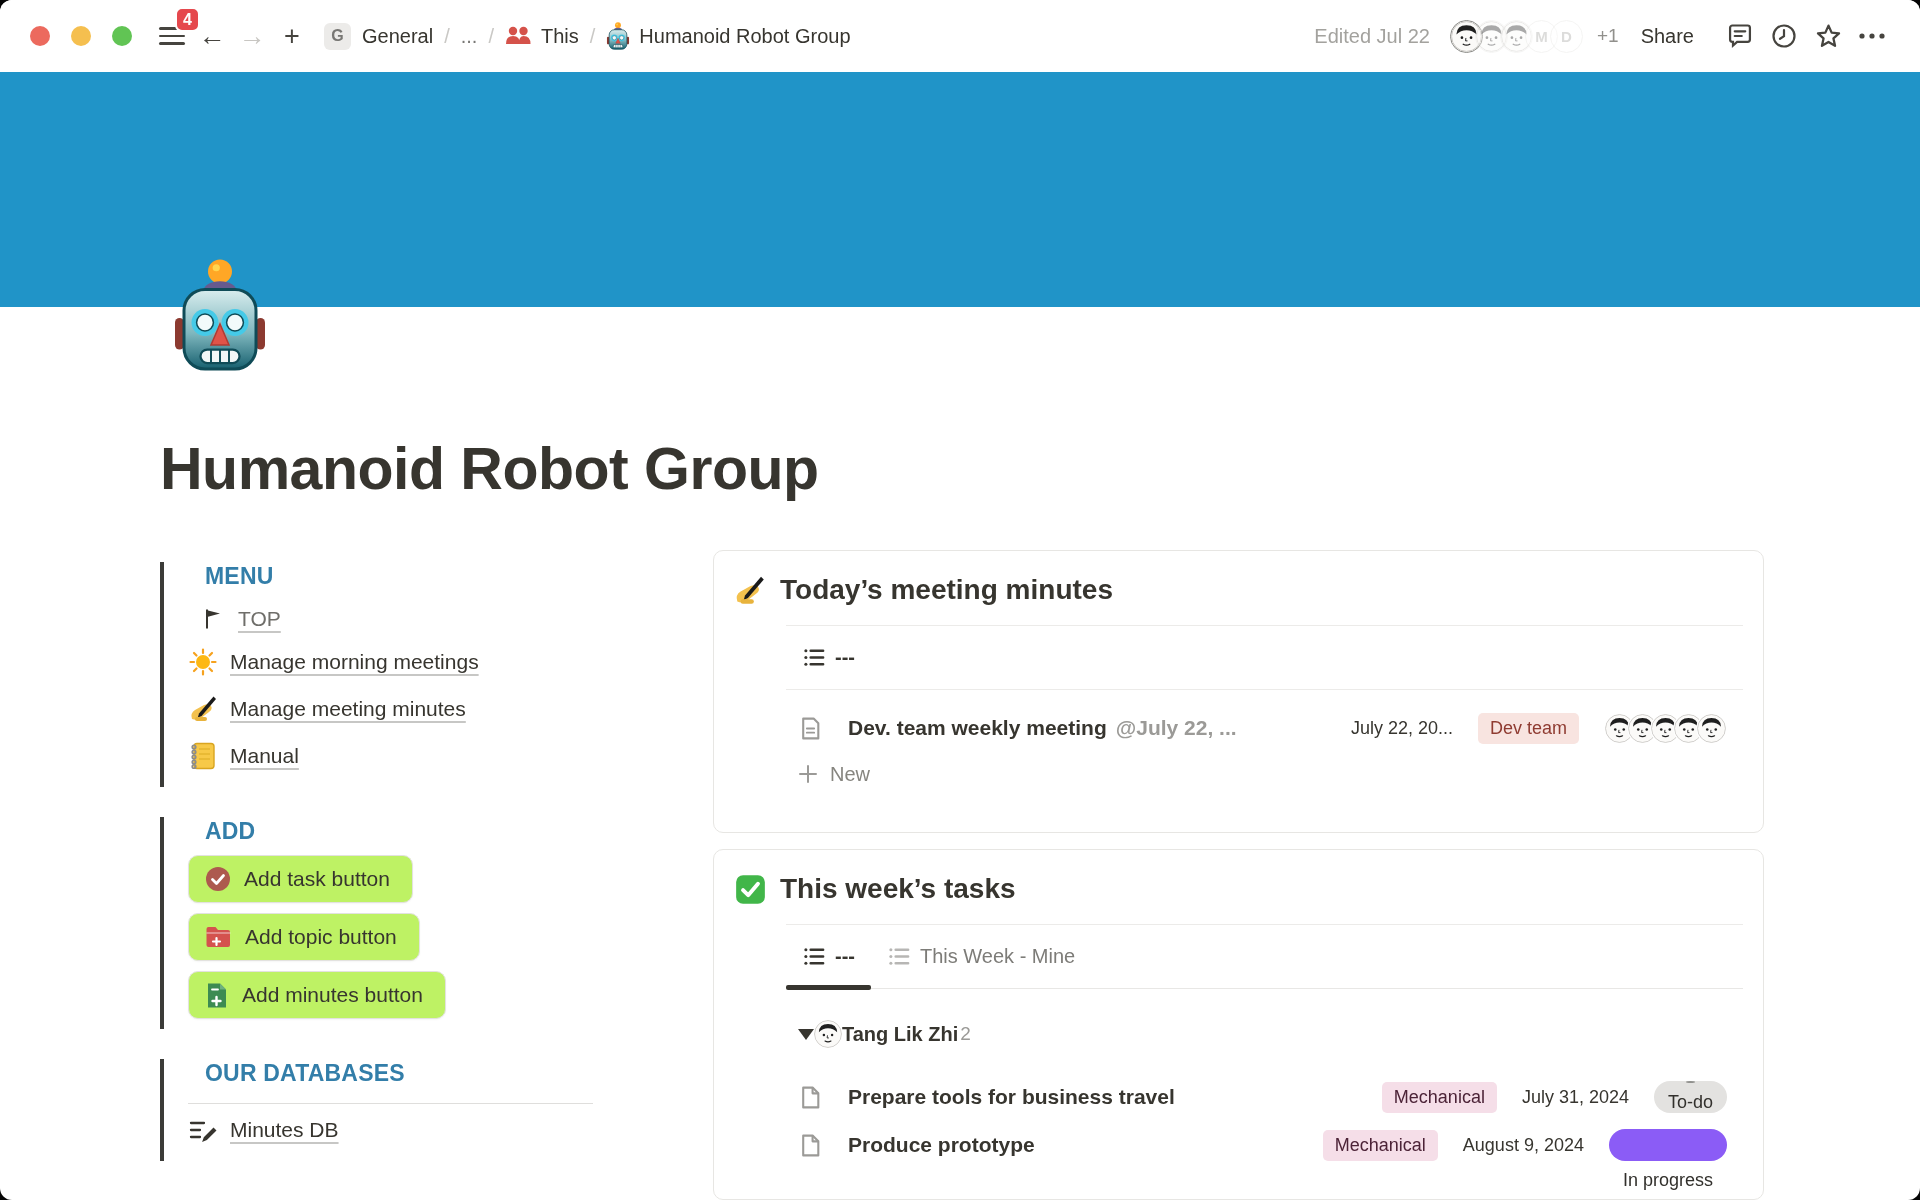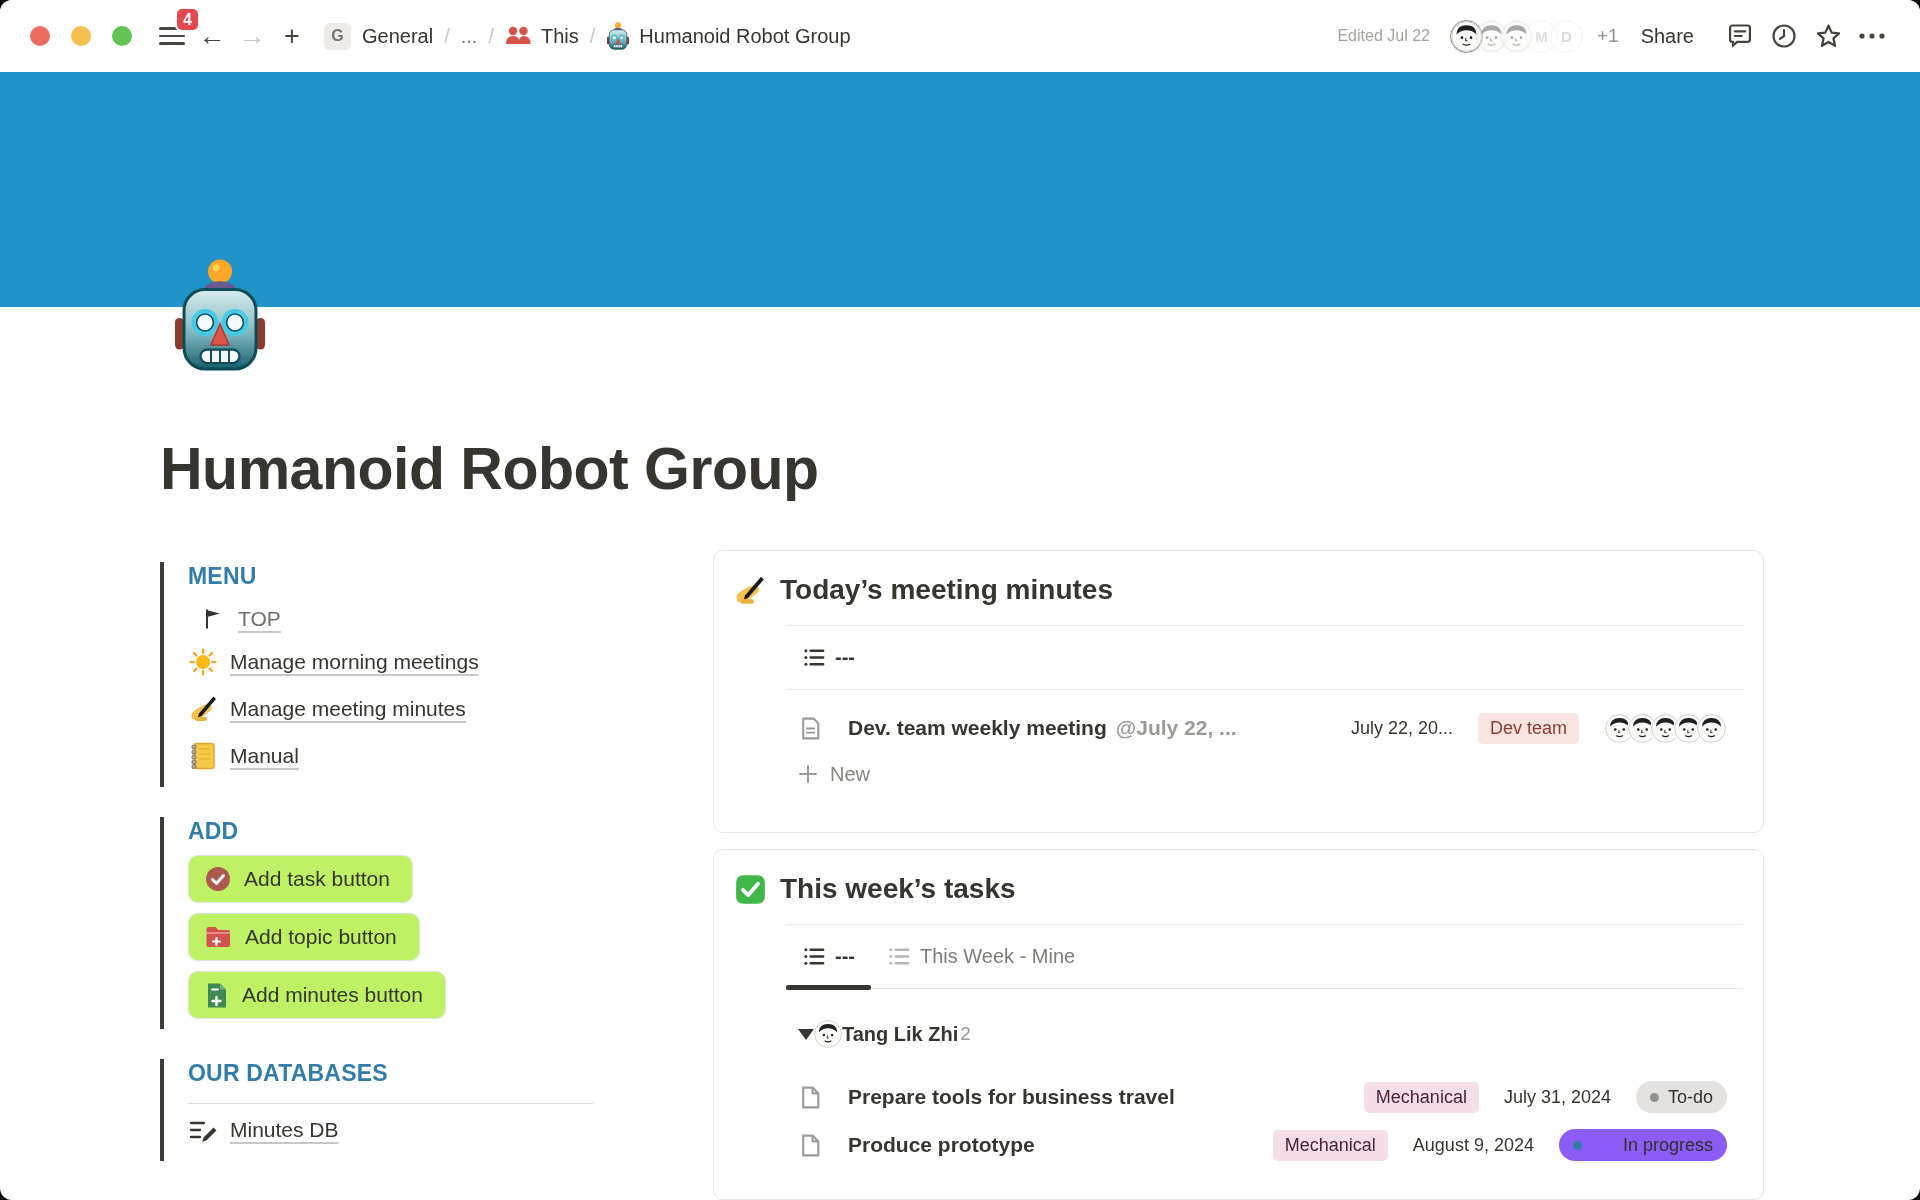--- a/index.html
+++ b/index.html
@@ -16,21 +16,21 @@
   .tb-ico.dim { color:#C8C6C2; }
   .badge { position:absolute; top:-9px; right:-8px; min-width:25px; height:25px; background:#E5484D; color:#fff; font-size:16px; font-weight:700; border-radius:7px; display:flex; align-items:center; justify-content:center; border:2px solid #fff; }
   .hamb { width:26px; display:flex; flex-direction:column; gap:5px; }
   .hamb span { height:2.6px; background:#46443F; border-radius:2px; }
   .crumbs { display:flex; align-items:center; gap:11px; margin-left:12px; font-size:20px; white-space:nowrap; }
   .chip { width:27px; height:27px; border-radius:6px; background:#ECEBE9; color:#787774; font-size:16px; font-weight:700; display:flex; align-items:center; justify-content:center; }
   .crumb { color:#37352F; font-weight:500; display:flex; align-items:center; gap:9px; }
   .crumb.muted { color:#787774; }
   .sep { color:#C9C8C5; font-weight:400; }
   .spacer { flex:1; }
-  .edited { color:#A3A29E; font-size:16px; margin-right:20px; }
+  .edited { color:#A3A29E; font-size:20px; margin-right:20px; }
   .avstack { display:flex; align-items:center; margin-right:14px; }
   .av { width:33px; height:33px; border-radius:50%; background:#fff; border:1px solid #E3E2DF; display:flex; align-items:center; justify-content:center; margin-left:-8px; overflow:hidden; }
   .av:first-child{ margin-left:0; border-color:#8a8a86; }
   .av.fade { opacity:.38; }
   .av .letter { font-size:15px; color:#A6A5A1; font-weight:600; }
   .morecount { color:#91908C; font-size:19px; margin-right:22px; }
   .share { font-size:20px; font-weight:500; color:#37352F; margin-right:24px; }
   .tb-right-ico { width:44px; display:flex; justify-content:center; }
 
   
@@ -39,21 +39,21 @@
   .page-icon { position:absolute; top:-49px; left:172px; width:96px; height:114px; }
   .page-title { padding-top:131px; margin-left:160px; font-size:59px; line-height:62px; font-weight:700; color:#37352F; letter-spacing:-0.5px; }
 
   
   .cols { display:flex; gap:48px; margin:50px 156px 0 160px; align-items:flex-start; }
   .col1 { width:505px; padding-top:12px; flex:0 0 auto; }
   .col2 { flex:1; min-width:0; }
 
   .sec { border-left:4.5px solid #3B3B38; padding:0 0 8px 24px; }
   .sec + .sec { margin-top:30px; }
-  .sec-h { color:#337EA9; font-size:23px; font-weight:700; line-height:28px; margin-bottom:10px; letter-spacing:.2px; }
+  .sec-h { color:#337EA9; font-size:23px; font-weight:700; line-height:28px; margin-bottom:10px; letter-spacing:.2px;margin-left:17px; }
   .mi { display:flex; align-items:center; height:47px; font-size:21px; font-weight:500; }
   .mi .ic { width:30px; margin-right:12px; display:flex; justify-content:center; flex:0 0 auto; }
   .mi .lbl { text-decoration:underline; text-decoration-color:rgba(55,53,47,.28); text-underline-offset:5px; text-decoration-thickness:1.5px; color:#37352F; }
   .mi.top { height:38px; padding-left:14px; }
   .mi.top .ic{ width:22px; margin-right:14px; }
   .mi.top .lbl { color:#6F6E6A; }
   .btnstack { margin-top:4px; display:flex; flex-direction:column; gap:10px; padding-bottom:2px; }
   .nbtn { display:inline-flex; align-items:center; gap:13px; height:48px; padding:0 22px 0 16px; border:1.5px solid #E3E2DF; border-radius:10px; background:#bef264; width:fit-content; font-size:21px; font-weight:500; color:#37352F; box-shadow:0 1px 2px rgba(15,15,15,.04); }
   .sec-hr { border:none; border-top:1.5px solid #DFDEDC; margin:16px 0 2px 0; width:405px; }
 
@@ -72,21 +72,21 @@
   .tab.active.marked:after { content:""; position:absolute; left:0; right:0; bottom:-1.5px; height:4.5px; background:#37352F; border-radius:2px; }
   .row { display:flex; align-items:center; height:48px; padding:0 16px 0 12px; gap:25px; }
   .row .ric { flex:0 0 auto; display:flex; }
   .row .rtitle { font-size:21px; font-weight:600; color:#37352F; white-space:nowrap; overflow:hidden; }
   .row .mention { color:#9B9A97; font-weight:600; }
   .row .grow { flex:1; min-width:0; display:flex; gap:9px; align-items:baseline; }
   .rdate { font-size:18px; color:#37352F; white-space:nowrap; }
   .pill { font-size:18px; height:31px; display:inline-flex; align-items:center; padding:0 12px; border-radius:5px; white-space:nowrap; }
   .pill.devteam { background:#F8E4E0; color:#8F3B31; }
   .pill.mech { background:#F5DEE8; color:#4C2337; }
-  .status { display:inline-flex; align-items:center; gap:9px; height:32px; padding:0 14px; border-radius:16px; font-size:18px; color:#32302C; white-space:nowrap; }
+  .status { display:inline-flex; align-items:center; gap:9px; height:32px; padding:0 14px; border-radius:16px; font-size:18px; color:#32302C; white-space:nowrap;flex-direction:column; }
   .status .dot { width:9px; height:9px; border-radius:50%; }
   .status.gray { background:#E3E2E0; } .status.gray .dot{ background:#91918E; }
   .status.blue { background:#8b5cf6;gap:41px; } .status.blue .dot{ background:#337EA9; }
   .facestack { display:flex; }
   .facestack .f { width:31px; height:31px; border-radius:50%; margin-left:-8px; border:1.5px solid #fff; background:#fff; }
   .facestack .f:first-child{ margin-left:0; }
   .newrow { display:flex; align-items:center; gap:12px; height:44px; padding-left:12px; color:#86857F; font-size:20px; }
   .meeting-row { margin-top:14px;text-align:right; }
   .group-row { display:flex; align-items:center; height:42px; margin-top:24px; padding-left:12px; }
   .tri { width:0; height:0; border-left:8px solid transparent; border-right:8px solid transparent; border-top:11px solid #37352F; }

